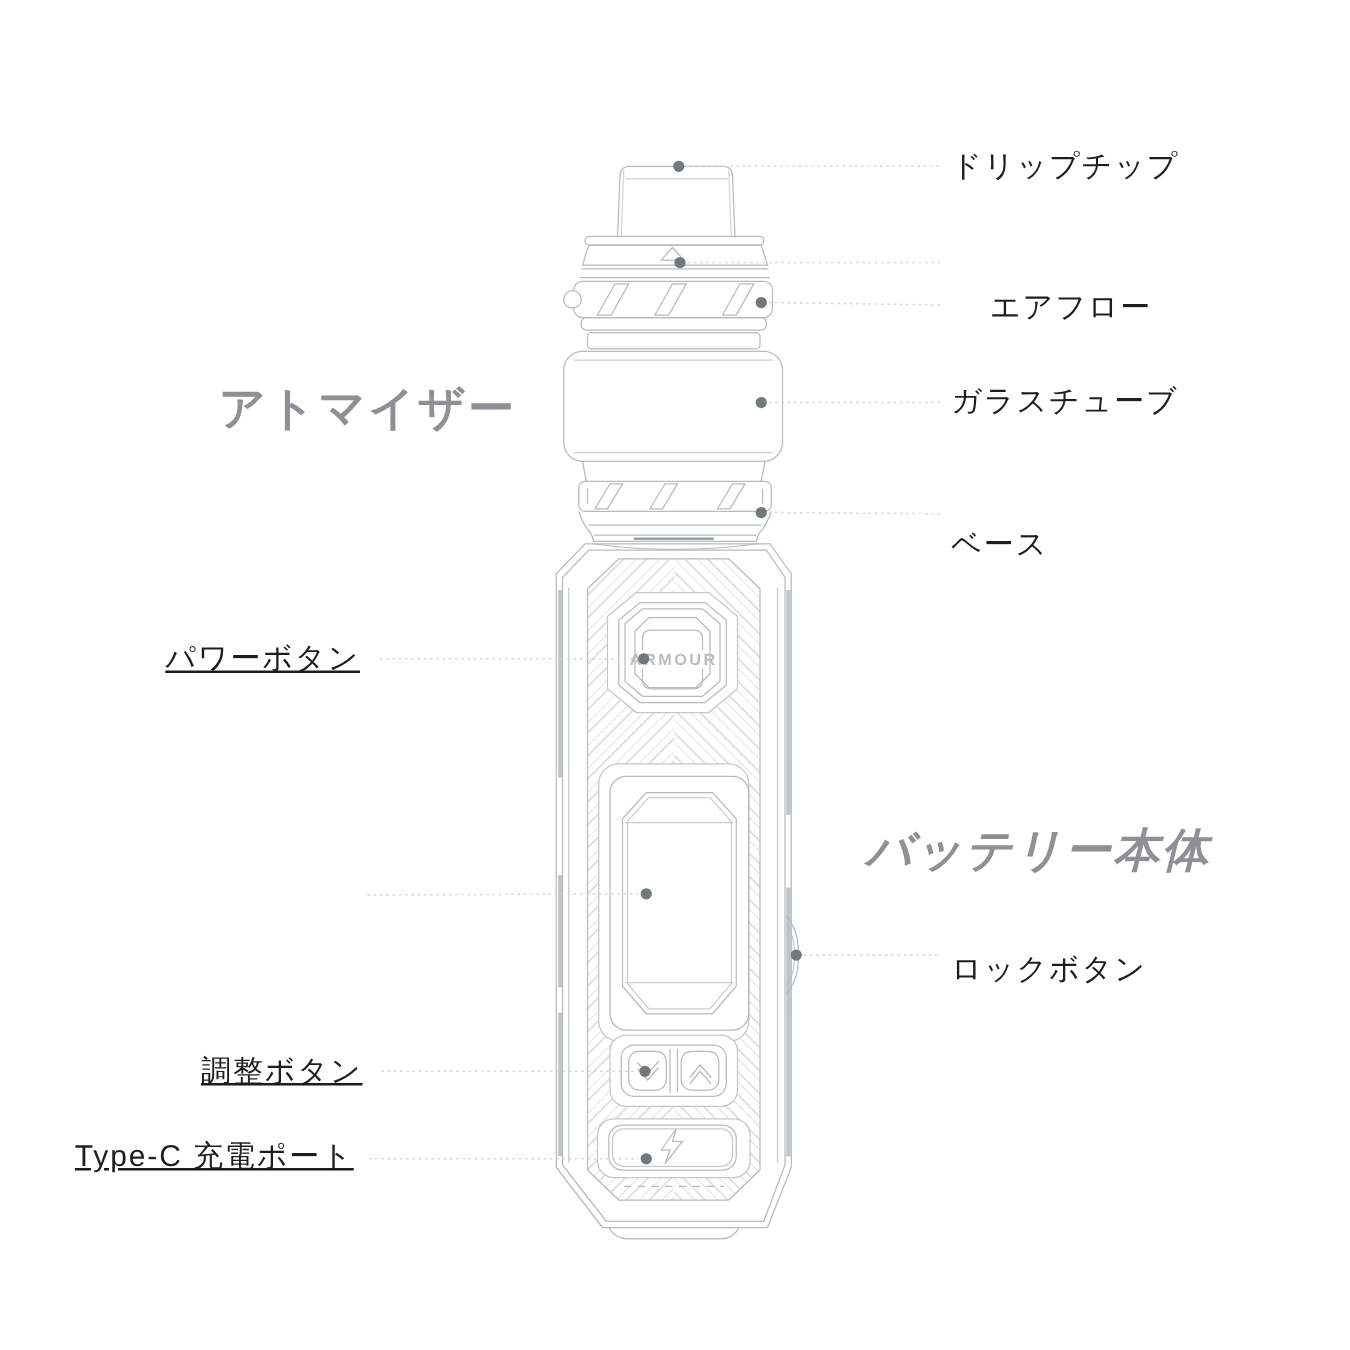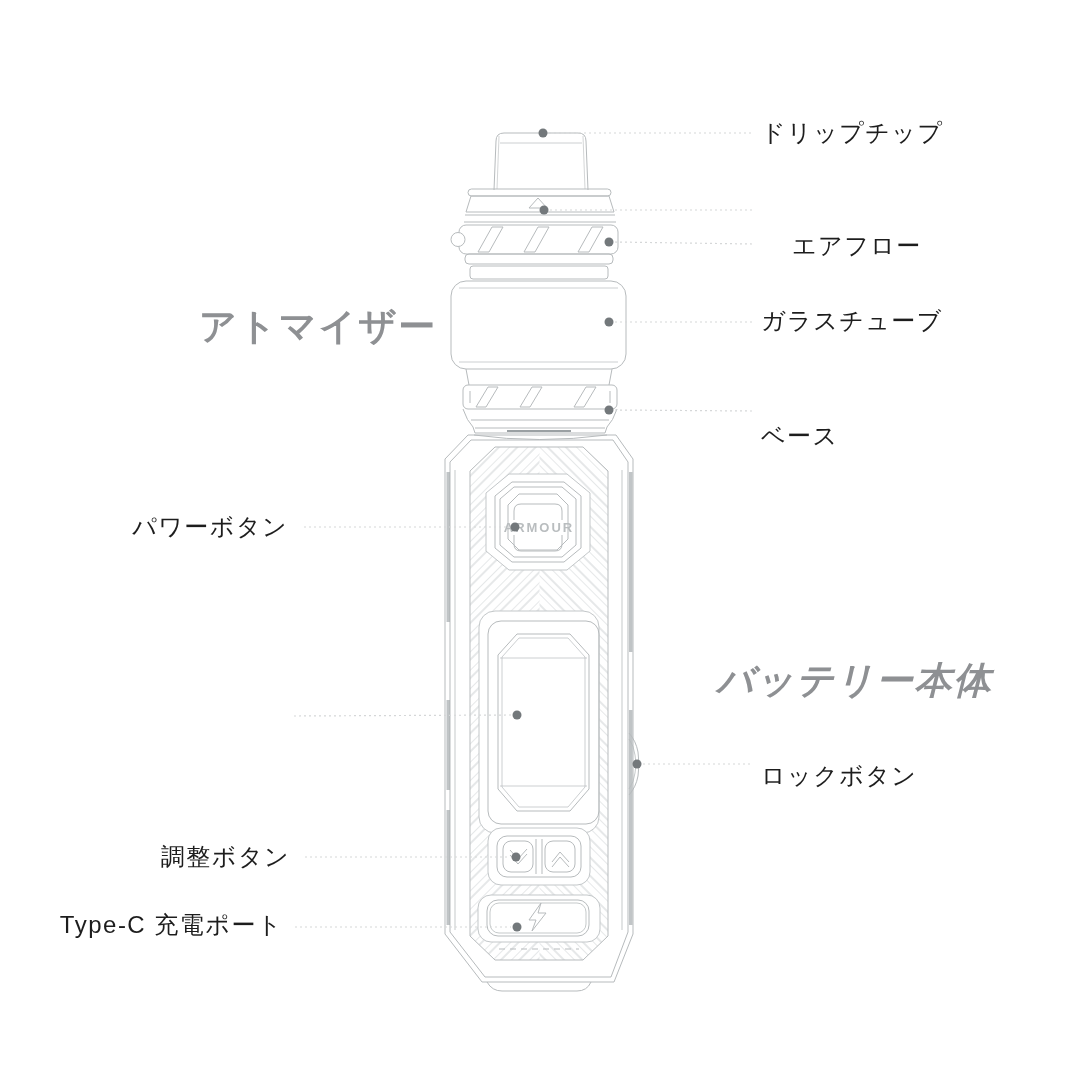--- a/index.html
+++ b/index.html
@@ -2,24 +2,24 @@
 <html><head>
 <meta charset="utf-8">
 <style>
   html,body{margin:0;padding:0;background:#ffffff;}
   #page{position:relative;width:1080px;height:1080px;background:#ffffff;overflow:hidden;
         font-family:"Liberation Sans","DejaVu Sans",sans-serif;}
   svg{position:absolute;left:0;top:0;}
   .lbl{position:absolute;font-size:24px;font-weight:500;color:#1d1d1d;letter-spacing:1.5px;
        white-space:nowrap;transform:translateY(-50%);line-height:1.05;}
   .lbl.right-col{text-align:left;}
-  .lbl.left-col{}
+  .lbl.left-col{text-decoration:underline;}
   .two-line{line-height:28px;}
   .title{position:absolute;font-size:37px;font-weight:700;color:#8e9093;letter-spacing:2px;
-         white-space:nowrap;transform:translateY(-50%);margin-left:24px;}
+         white-space:nowrap;transform:translateY(-50%);}
 </style>
 </head>
 <body>
 
 <div id="page">
 
 <svg width="1080" height="1080" viewBox="0 0 1080 1080">
   <defs>
     <pattern id="stripesL" patternUnits="userSpaceOnUse" width="13" height="13" patternTransform="rotate(45)">
       <line x1="0" y1="0" x2="0" y2="13" stroke="#cdd1d3" stroke-width="1"></line>

